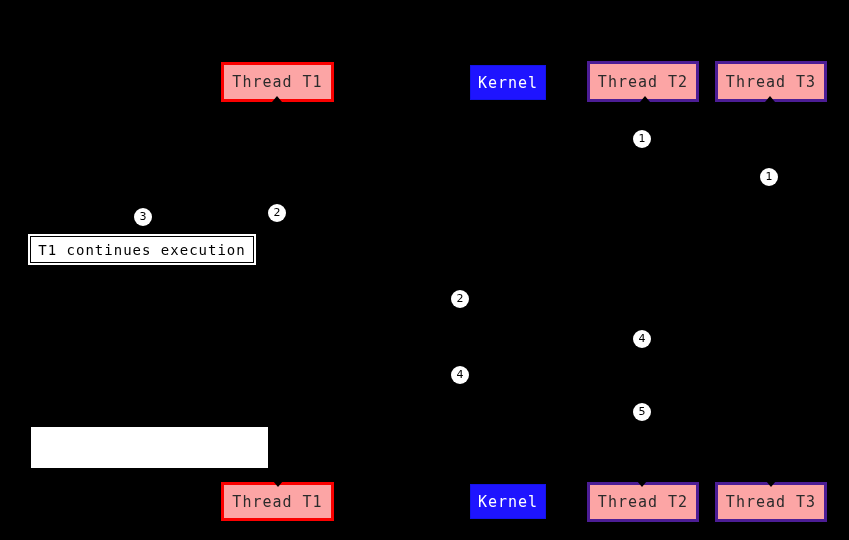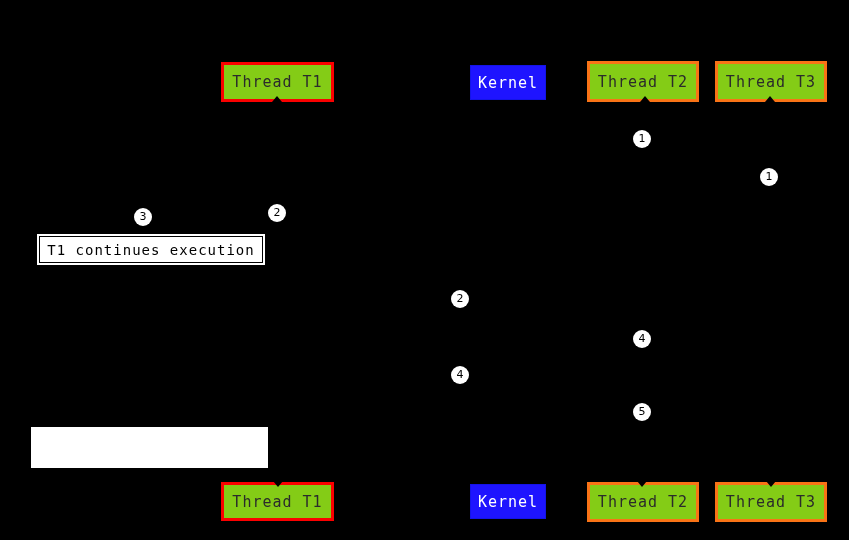--- a/index.html
+++ b/index.html
@@ -1,27 +1,27 @@
 <!DOCTYPE html>
 <html><head>
 <meta charset="utf-8">
 <style>
   html,body{margin:0;padding:0;background:#000;}
   #stage{position:relative;width:849px;height:540px;background:#000;overflow:hidden;
          font-family:"DejaVu Sans Mono", monospace;}
-  .box{position:absolute;box-sizing:border-box;background:#84cc16;color:#2b2b2b;
+  .box{position:absolute;box-sizing:border-box;background:#fca5a5;color:#2b2b2b;
        display:flex;align-items:center;justify-content:center;
        font-size:15px;letter-spacing:1px;white-space:nowrap;}
   .box.red-outline{border:3px solid #fa0000;}
-  .box.blue-outline{border:3px solid #f97316;}
+  .box.blue-outline{border:3px solid #4c1d95;}
   .box.kernel{background:#1e14ff;color:#ffffff;border:1px solid #1414e8;margin-left:48px;}
   .marker{position:absolute;width:18px;height:18px;border-radius:50%;background:#fff;
           color:#000;font-family:"DejaVu Sans", sans-serif;font-size:11px;line-height:18px;
           text-align:center;}
-  .note{position:absolute;left:39px;top:236px;width:224px;height:27px;box-sizing:border-box;
+  .note{position:absolute;left:30px;top:236px;width:224px;height:27px;box-sizing:border-box;
         background:#fff;border:1px solid #000;box-shadow:0 0 0 2px #fff;
         color:#000;font-size:14px;letter-spacing:1px;
         display:flex;align-items:center;justify-content:center;white-space:nowrap;}
   .blank-note{position:absolute;left:31px;top:427px;width:237px;height:41px;background:#fff;}
   .notch{position:absolute;width:0;height:0;border-left:5px solid transparent;
          border-right:5px solid transparent;}
   .notch.up{border-bottom:6px solid #000;}
   .notch.down{border-top:6px solid #000;}
 
   

